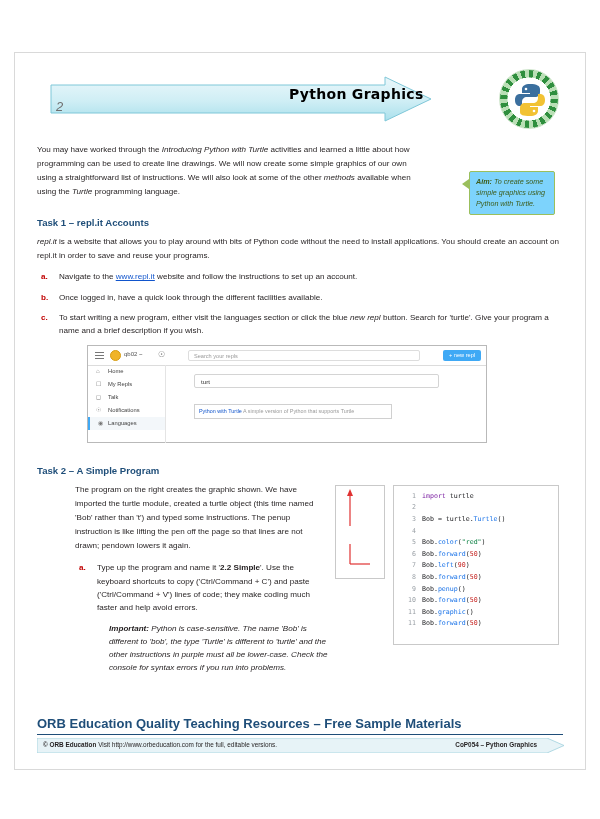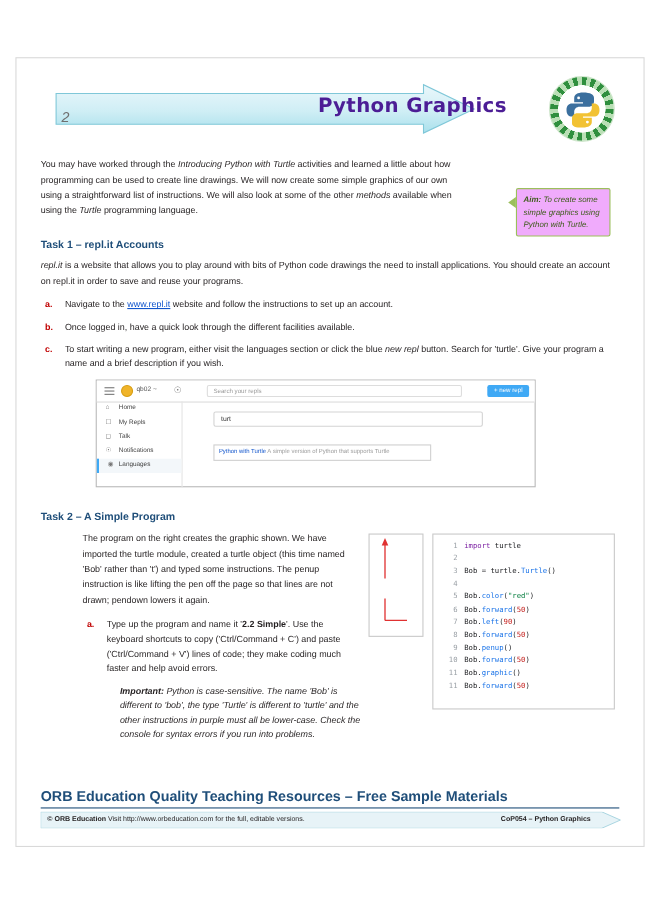--- a/index.html
+++ b/index.html
@@ -59,23 +59,23 @@
     font-size: 11px;
     text-align: center;
     line-height: 20px;
     letter-spacing: .2px;
   }
   .banner-sub {
     position: absolute;
     left: 252px;
     top: 19px;
     font-family: "DejaVu Sans", sans-serif;
-    font-size: 18px;
-    font-weight: bold;
-    color: #4c1d95;
+    font-size: 14px;
+    font-weight: bold;
+    color: #000000;
     letter-spacing: .3px;
   }
   .banner-num {
     position: absolute;
     left: 19px;
     top: 32px;
     font-size: 13px;
     color: #6f6f6f;
     font-style: italic;
   }
@@ -109,21 +109,21 @@
     width: 378px;
   }
   .intro i { font-style: italic; text-align: center; }
 
   .aim-box {
     position: absolute;
     right: 10px;
     top: 104px;
     width: 86px;
     border: 1px solid #9bbf5c;
-    background: #f0abfc;
+    background: #7dd3fc;
     border-radius: 2px;
     padding: 5px 6px;
     box-sizing: border-box;
     font-size: 7.2px;
     line-height: 1.5;
     font-style: italic;
     color: #3d5c1a;
   }
   .aim-box b { font-style: italic; }
   .aim-tail {
@@ -425,21 +425,21 @@
     </div>
 
     <div class="aim-tail"></div>
     <div class="aim-box">
       <b>Aim:</b><span> To create some simple graphics using Python with Turtle.</span>
     </div>
 
     <h2 class="task">Task 1 – repl.it Accounts</h2>
 
     <p class="body-text">
-      <i>repl.it</i><span> is a website that allows you to play around with bits of Python code drawings the need to install applications.  You should create an account on repl.it in order to save and reuse your programs.</span>
+      <i>repl.it</i><span> is a website that allows you to play around with bits of Python code without the need to install applications.  You should create an account on repl.it in order to save and reuse your programs.</span>
     </p>
 
     <ol class="alpha">
       <li>
         <span class="marker">a.</span>
         <span>Navigate to the </span><a class="link" href="#">www.repl.it</a><span> website and follow the instructions to set up an account.</span>
       </li>
       <li>
         <span class="marker">b.</span>
         <span>Once logged in, have a quick look through the different facilities available.</span>

